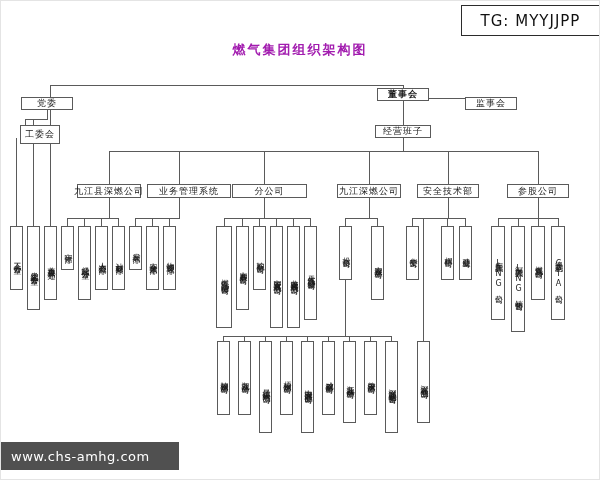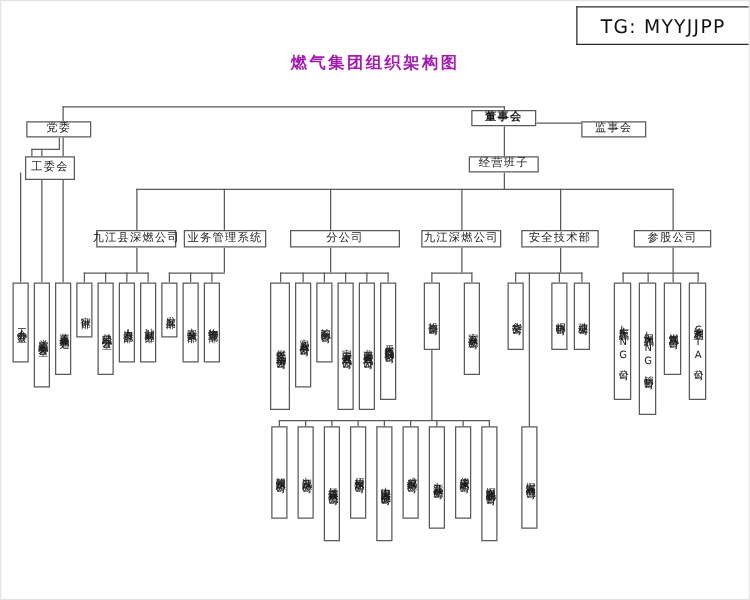--- a/index.html
+++ b/index.html
@@ -106,22 +106,22 @@
       <div class="line" style="left: 369px; top: 335px; width: 1px; height: 5px;"></div>
       <div class="line" style="left: 390px; top: 335px; width: 1px; height: 5px;"></div>
     </div>
   <div id="nodes">
       <div class="box" style="left: 20px; top: 96px; width: 52px; height: 13px;">党委</div>
       <div class="box" style="left: 376px; top: 87px; width: 52px; height: 13px; font-weight: bold;">董事会</div>
       <div class="box" style="left: 464px; top: 96px; width: 52px; height: 13px;">监事会</div>
       <div class="box" style="left: 19px; top: 124px; width: 40px; height: 19px;">工委会</div>
       <div class="box" style="left: 374px; top: 124px; width: 56px; height: 13px; text-align: center;">经营班子</div>
       <div class="box" style="left: 76px; top: 183px; width: 64px; height: 14px;">九江县深燃公司</div>
-      <div class="box" style="left: 146px; top: 183px; width: 66px; height: 14px; text-align: center;">业务管理系统</div>
-      <div class="box" style="left: 231px; top: 183px; width: 88px; height: 14px;">分公司</div>
+      <div class="box" style="left: 146px; top: 183px; width: 84px; height: 14px; text-align: center;">业务管理系统</div>
+      <div class="box" style="left: 231px; top: 183px; width: 75px; height: 14px;">分公司</div>
       <div class="box" style="left: 336px; top: 183px; width: 64px; height: 14px;">九江深燃公司</div>
       <div class="box" style="left: 416px; top: 183px; width: 62px; height: 14px;">安全技术部</div>
       <div class="box" style="left: 506px; top: 183px; width: 62px; height: 14px;">参股公司</div>
       <div class="box v" style="left: 9px; top: 225px; width: 13px; height: 64px;">工会办公室</div>
       <div class="box v" style="left: 26px; top: 225px; width: 13px; height: 84px;">党委纪委办公室</div>
       <div class="box v" style="left: 43px; top: 225px; width: 13px; height: 74px;">董事会秘书处</div>
       <div class="box v" style="left: 60px; top: 225px; width: 13px; height: 44px;">审计部</div>
       <div class="box v" style="left: 77px; top: 225px; width: 13px; height: 74px;">总经理办公室</div>
       <div class="box v" style="left: 94px; top: 225px; width: 13px; height: 64px;">人力资源部</div>
       <div class="box v" style="left: 111px; top: 225px; width: 13px; height: 64px;">计划财务部</div>
@@ -148,13 +148,14 @@
       <div class="box v" style="left: 258px; top: 340px; width: 13px; height: 92px;">景德镇天然气公司</div>
       <div class="box v" style="left: 279px; top: 340px; width: 13px; height: 74px;">梧州深燃公司</div>
       <div class="box v" style="left: 300px; top: 340px; width: 13px; height: 92px;">中海深燃能源公司</div>
       <div class="box v" style="left: 321px; top: 340px; width: 13px; height: 74px;">成都深燃公司</div>
       <div class="box v" style="left: 342px; top: 340px; width: 13px; height: 82px;">九江县深燃公司</div>
       <div class="box v" style="left: 363px; top: 340px; width: 13px; height: 74px;">肇庆深燃公司</div>
       <div class="box v" style="left: 384px; top: 340px; width: 13px; height: 92px;">深燃鹏北销售公司</div>
       <div class="box v" style="left: 416px; top: 340px; width: 13px; height: 82px;">深燃石油气公司</div>
     </div>
   <div class="tg">TG: MYYJJPP</div>
+  <div class="watermark">www.chs-amhg.com</div>
 </div>
 
 </body></html>

